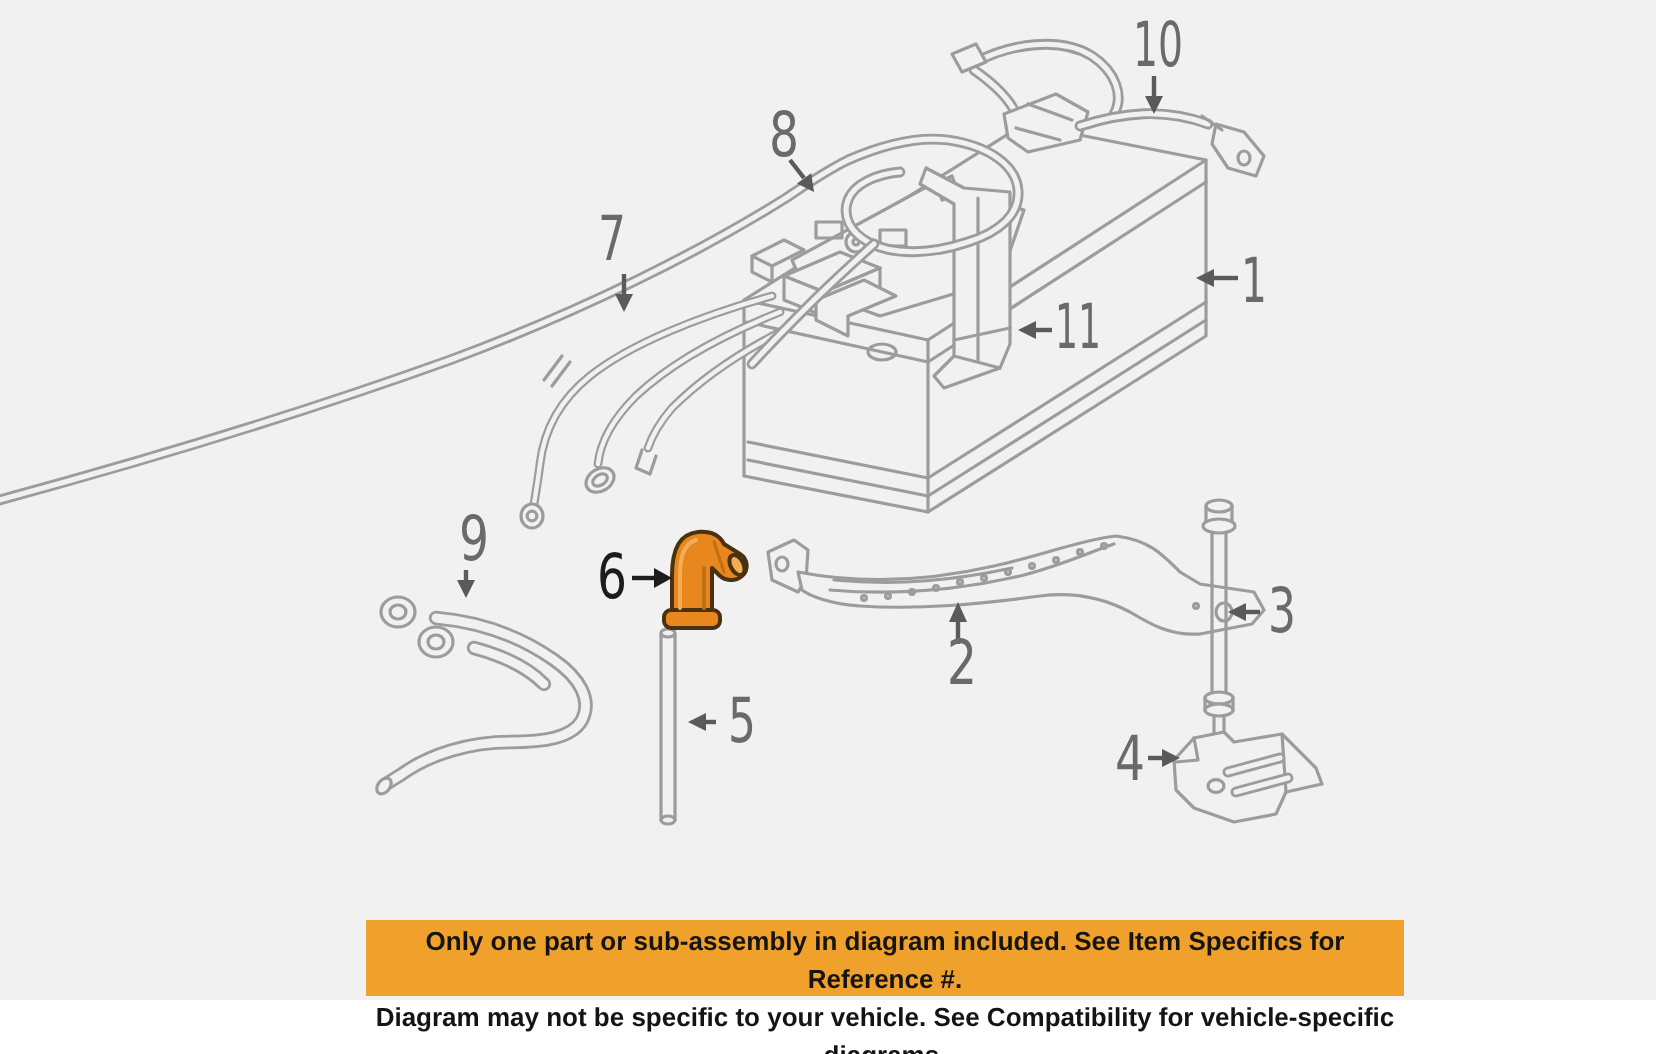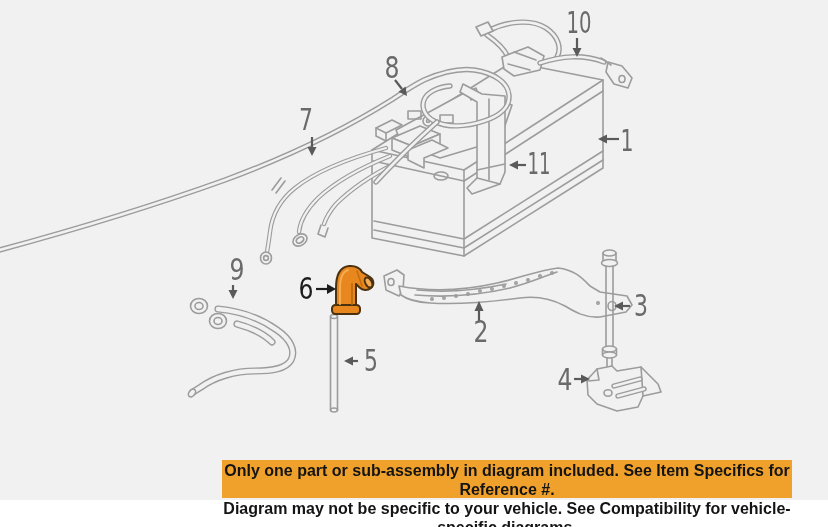--- a/index.html
+++ b/index.html
@@ -22,24 +22,24 @@
   .h9o{fill:none;stroke:var(--line);stroke-width:7.2;stroke-linecap:round;}
   .h9i{fill:none;stroke:var(--bg);stroke-width:4.4;stroke-linecap:round;}
   .callout{font-family:"DejaVu Sans",sans-serif;font-size:31px;fill:var(--callout);}
   .callout.dk{fill:var(--dark);}
   .aln{stroke:var(--arrow);stroke-width:2.2;fill:none;}
   .aln.dk{stroke:var(--dark);}
   .ahd{fill:var(--arrow);stroke:none;}
   .ahd.dk{fill:var(--dark);}
   .orange{fill:var(--part-fill);stroke:var(--part-stroke);stroke-width:2;stroke-linejoin:round;}
   .banner{
-    position:absolute;left:183px;top:460px;width:570px;height:38px;
+    position:absolute;left:183px;top:460px;width:519px;height:38px;
     background:var(--banner-bg);color:var(--banner-text);
-    font-size:16px;font-weight:bold;line-height:19px;text-align:center;
-    box-sizing:border-box;padding-top:1px;margin-left:39px;
+    font-size:13px;font-weight:bold;line-height:19px;text-align:center;
+    box-sizing:border-box;padding-top:1px;
   }
 </style>
 </head>
 <body>
 
 <div class="stage">
   <div class="diagram-area">
     <svg width="828" height="500" viewBox="0 0 828 500">
 
       <g>

